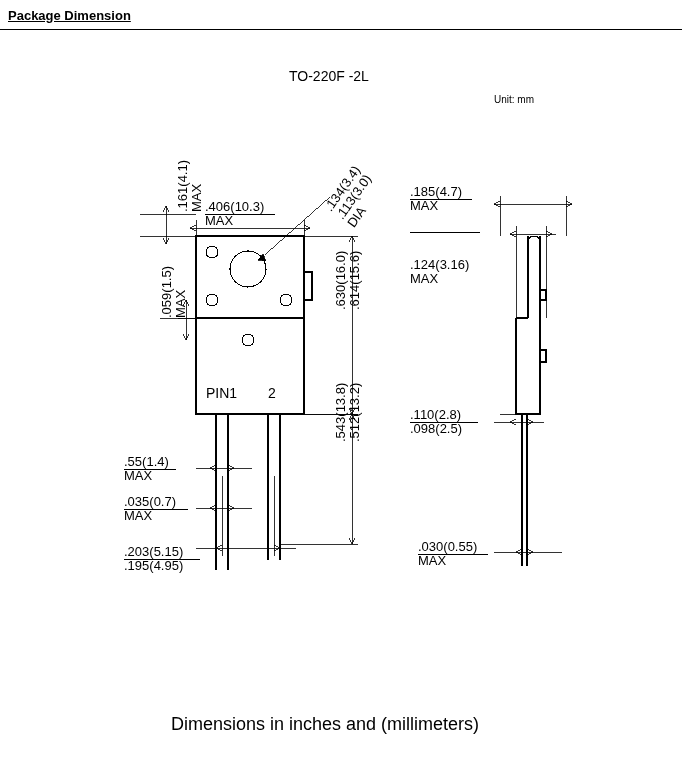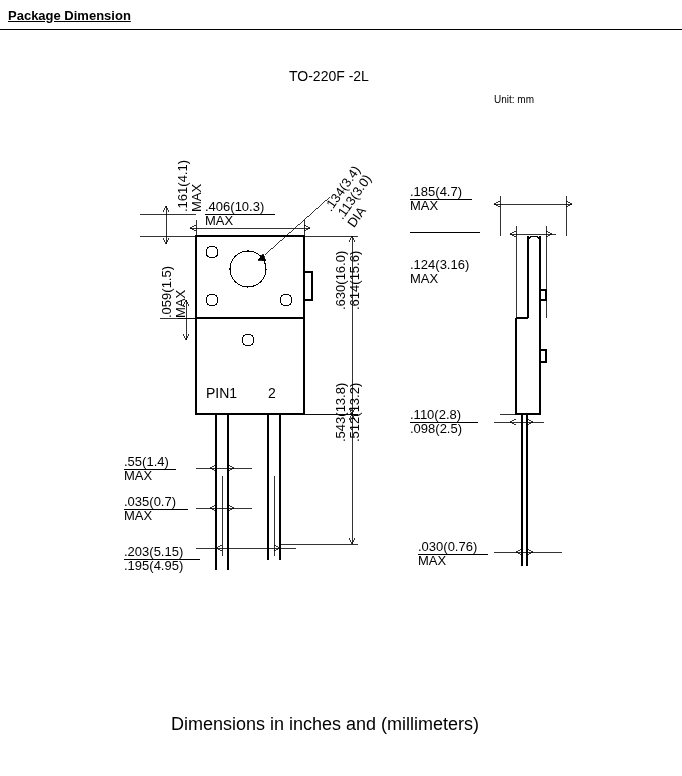--- a/index.html
+++ b/index.html
@@ -287,20 +287,20 @@
   </div>
   <div class="dim-underline" style="left:410px; top:232px; width:70px;"></div>
 
   <div class="dim" style="left:410px; top:408px;">
     <span class="ln">.110(2.8)</span>
     <span class="ln">.098(2.5)</span>
   </div>
   <div class="dim-underline" style="left:410px; top:422px; width:68px;"></div>
 
   <div class="dim" style="left:418px; top:540px;">
-    <span class="ln">.030(0.76)</span>
+    <span class="ln">.030(0.55)</span>
     <span class="ln">MAX</span>
   </div>
   <div class="dim-underline" style="left:418px; top:554px; width:70px;"></div>
 
   <div id="footer-caption">Dimensions in inches and (millimeters)</div>
 
 </div>
 
 </body></html>

